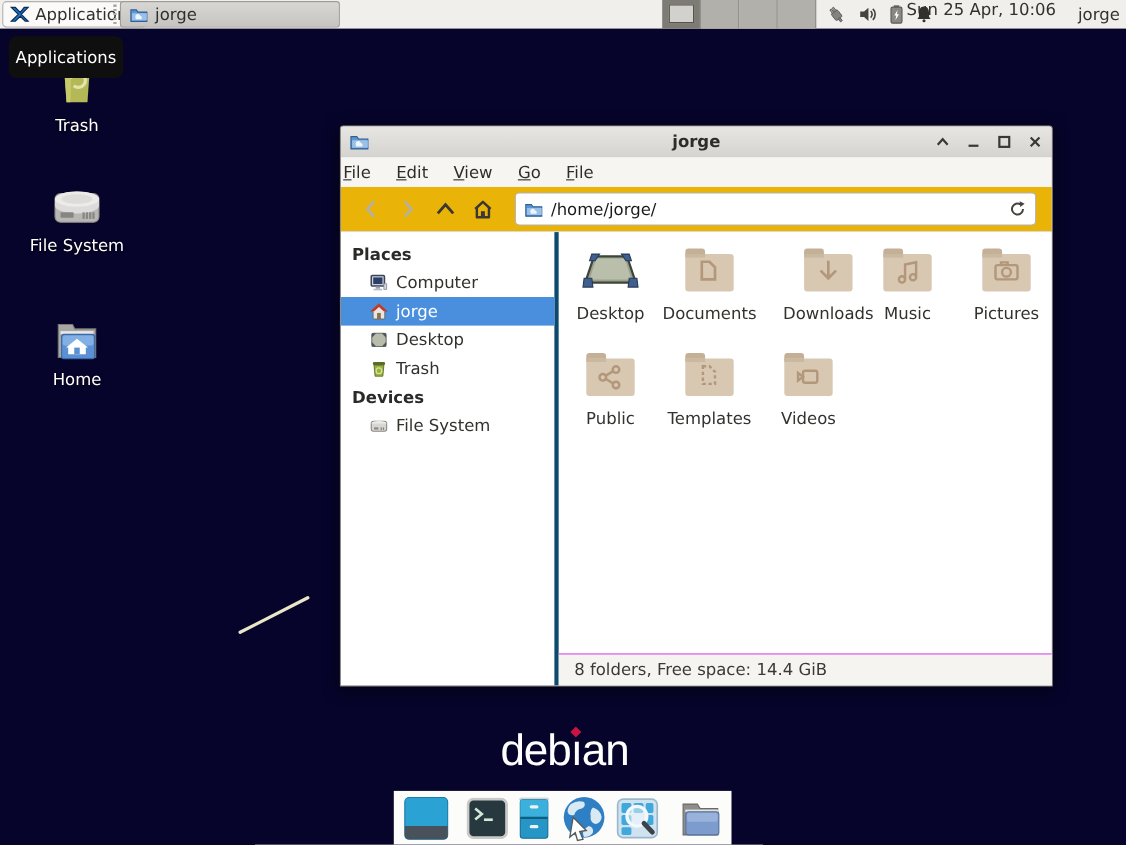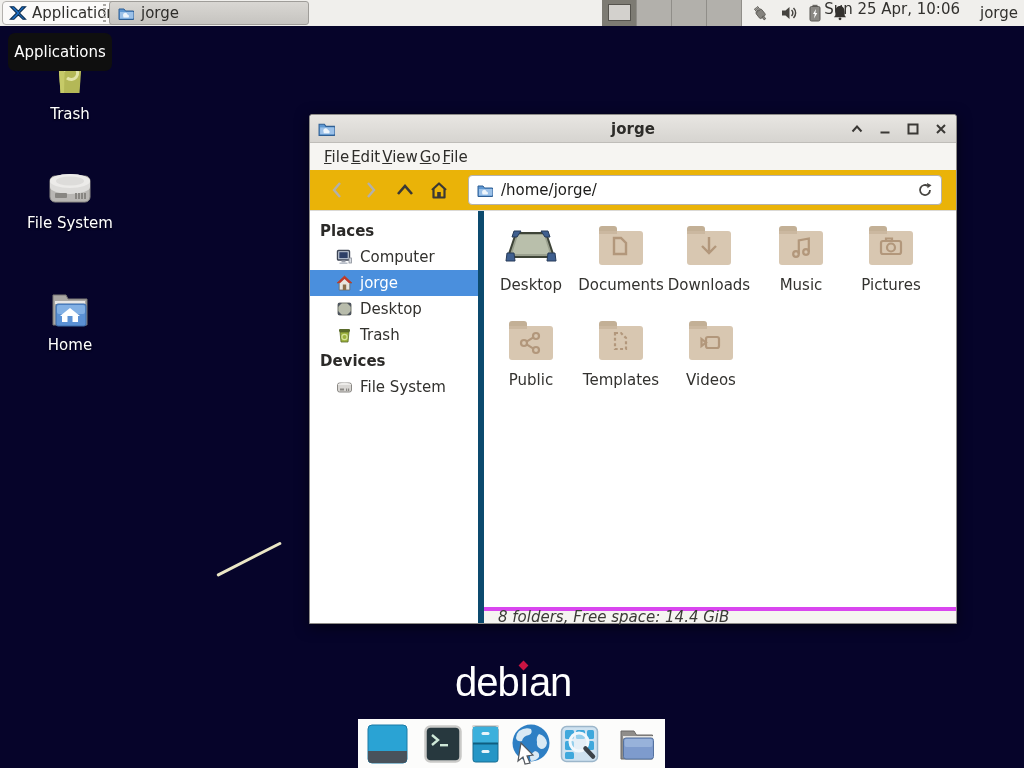--- a/index.html
+++ b/index.html
@@ -39,39 +39,39 @@
 
   
   .window { position:absolute; left:309px; top:114px; width:648px; height:510px;
     border:1px solid #8e8c88; border-radius:3px 3px 0 0; box-shadow:0 3px 14px rgba(0,0,0,.55);
     background:#f6f5f2; display:flex; flex-direction:column; }
   .titlebar { height:28px; background:linear-gradient(#e8e6e2,#d6d4d0); border-bottom:1px solid #bfbdb9;
     border-radius:3px 3px 0 0; display:flex; align-items:center; padding:0 8px; position:relative; }
   .titlebar .title { position:absolute; left:0; right:0; text-align:center; font-size:15px; font-weight:bold; color:#2d2c29; }
   .winctl { position:absolute; right:8px; top:0; height:28px; display:flex; align-items:center; gap:14px; }
   .winctl .wbtn { width:14px; height:14px; display:flex; align-items:center; justify-content:center; }
-  .menubar { height:27px; background:#f6f5f2; display:flex; align-items:center; gap:2px; padding-left:14px; }
+  .menubar { height:27px; background:#f6f5f2; display:flex; align-items:center; gap:23px; padding-left:2px; }
   .menu-item { display:inline-block; font-size:15px; color:#2e2d2a; }
   .menu-item::first-letter { text-decoration:underline; }
   .toolbar { height:41px; background:#eab308; border-bottom:1px solid #dbd9d5; display:flex; align-items:center; padding:0 14px 0 10px; }
   .navbtn { width:34px; height:28px; display:flex; align-items:center; justify-content:center; }
   .pathentry { flex:1; height:30px; margin-left:12px; background:#ffffff; border:1px solid #b4b2ae; border-radius:4px;
     display:flex; align-items:center; padding:0 8px; gap:7px; }
   .pathentry .ptext { flex:1; font-size:15px; color:#1b1a18; }
   .wbody { flex:1; display:flex; min-height:0; }
-  .sidebar { width:174px; background:#ffffff; border-right:6px solid #0c4a6e; padding-top:7px; }
+  .sidebar { width:198px; background:#ffffff; border-right:4px solid #0c4a6e; padding-top:7px; }
   .side-header { font-size:15px; font-weight:bold; color:#2b2a28; padding:4px 0 4px 10px; }
   .side-row { height:26px; display:flex; align-items:center; gap:7px; padding-left:26px; font-size:15px; color:#32312e; }
   .side-row.selected { background:#4a8fdd; color:#ffffff; }
   .mainpane { flex:1; background:#ffffff; position:relative; display:flex; flex-direction:column; }
   .filegrid { flex:1; position:relative; }
   .fcell { position:absolute; width:90px; text-align:center; }
   .fcell .lbl { margin-top:3px; font-size:15px; color:#33322f; }
-  .statusbar { height:16px; background:#f5f4f1; border-top:4px solid #d946ef; display:flex; align-items:center;
-    padding-left:14px; font-size:15px; color:#3b3a37;font-style:italic; }
+  .statusbar { height:29px; background:#f5f4f1; border-top:1px solid #d946ef; display:flex; align-items:center;
+    padding-left:14px; font-size:15px; color:#3b3a37; }
 
   
   .debian-logo { position:absolute; left:455px; top:660px; color:#ffffff; font-family:Liberation Sans, sans-serif;
     font-size:40px; letter-spacing:-1px; }
   .debian-logo .dotless { position:relative; }
   .debian-logo .dotless::before { content:""; position:absolute; left:1px; top:2px; width:7px; height:7px;
     background:#c91442; transform:rotate(45deg); }
   .dock { position:absolute; left:358px; top:719px; width:307px; height:49px; background:#fcfcfb;
     display:flex; align-items:center; gap:8px; padding:0 9px; }
   .dock .dsep { width:2px; height:34px; background:#a8a6a2; }
@@ -352,21 +352,21 @@
           <div class="fcell" style="left:92px; top:12px;">
             <svg width="52" height="46" viewBox="0 0 52 46">
               <path d="M4,6 q0,-3 3,-3 h12 q3,0 3,3 v4 h-18 z" fill="#c3b096"></path>
               <rect x="4" y="8" width="44" height="34" rx="3" fill="#d8c7b1"></rect>
               <path d="M4,8 h18 v3 h-18 z" fill="#cbb8a0"></path>
               <path d="M19,15 h7 l5,5 v11 h-12 z" fill="none" stroke="#b2977b" stroke-width="2.4"></path>
             </svg>
             <div class="lbl">Documents</div>
           </div>
 
-          <div class="fcell" style="left:180px; top:12px;">
+          <div class="fcell" style="left:200px; top:12px;">
             <svg width="52" height="46" viewBox="0 0 52 46">
               <path d="M4,6 q0,-3 3,-3 h12 q3,0 3,3 v4 h-18 z" fill="#c3b096"></path>
               <rect x="4" y="8" width="44" height="34" rx="3" fill="#d8c7b1"></rect>
               <path d="M4,8 h18 v3 h-18 z" fill="#cbb8a0"></path>
               <path d="M26,14 v14 M19,23 l7,7 l7,-7" fill="none" stroke="#b2977b" stroke-width="2.4"></path>
             </svg>
             <div class="lbl">Downloads</div>
           </div>
 
           <div class="fcell" style="left:272px; top:12px;">

